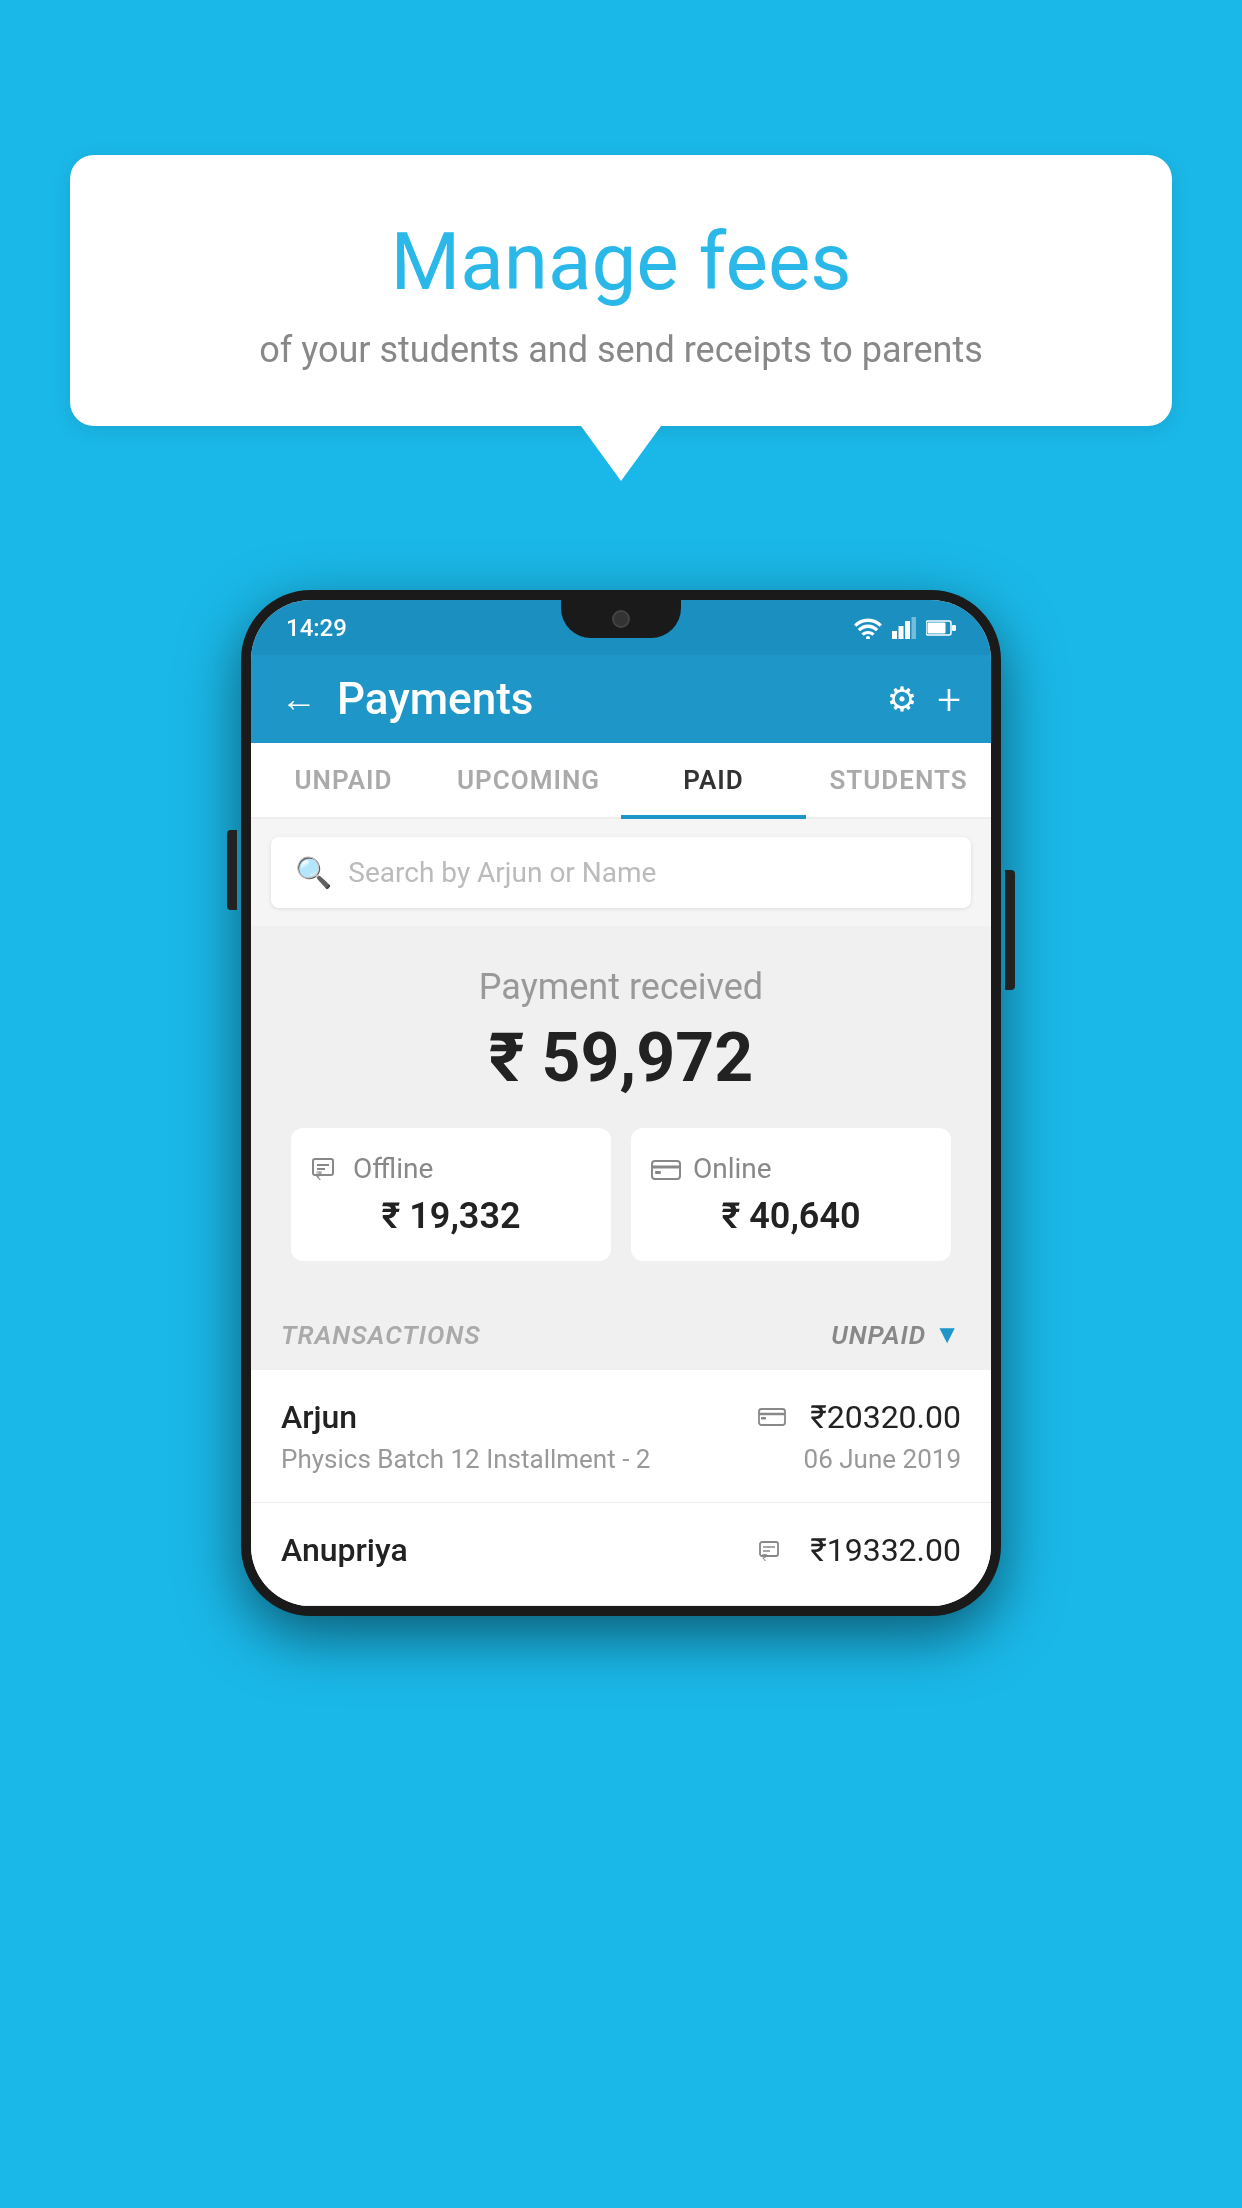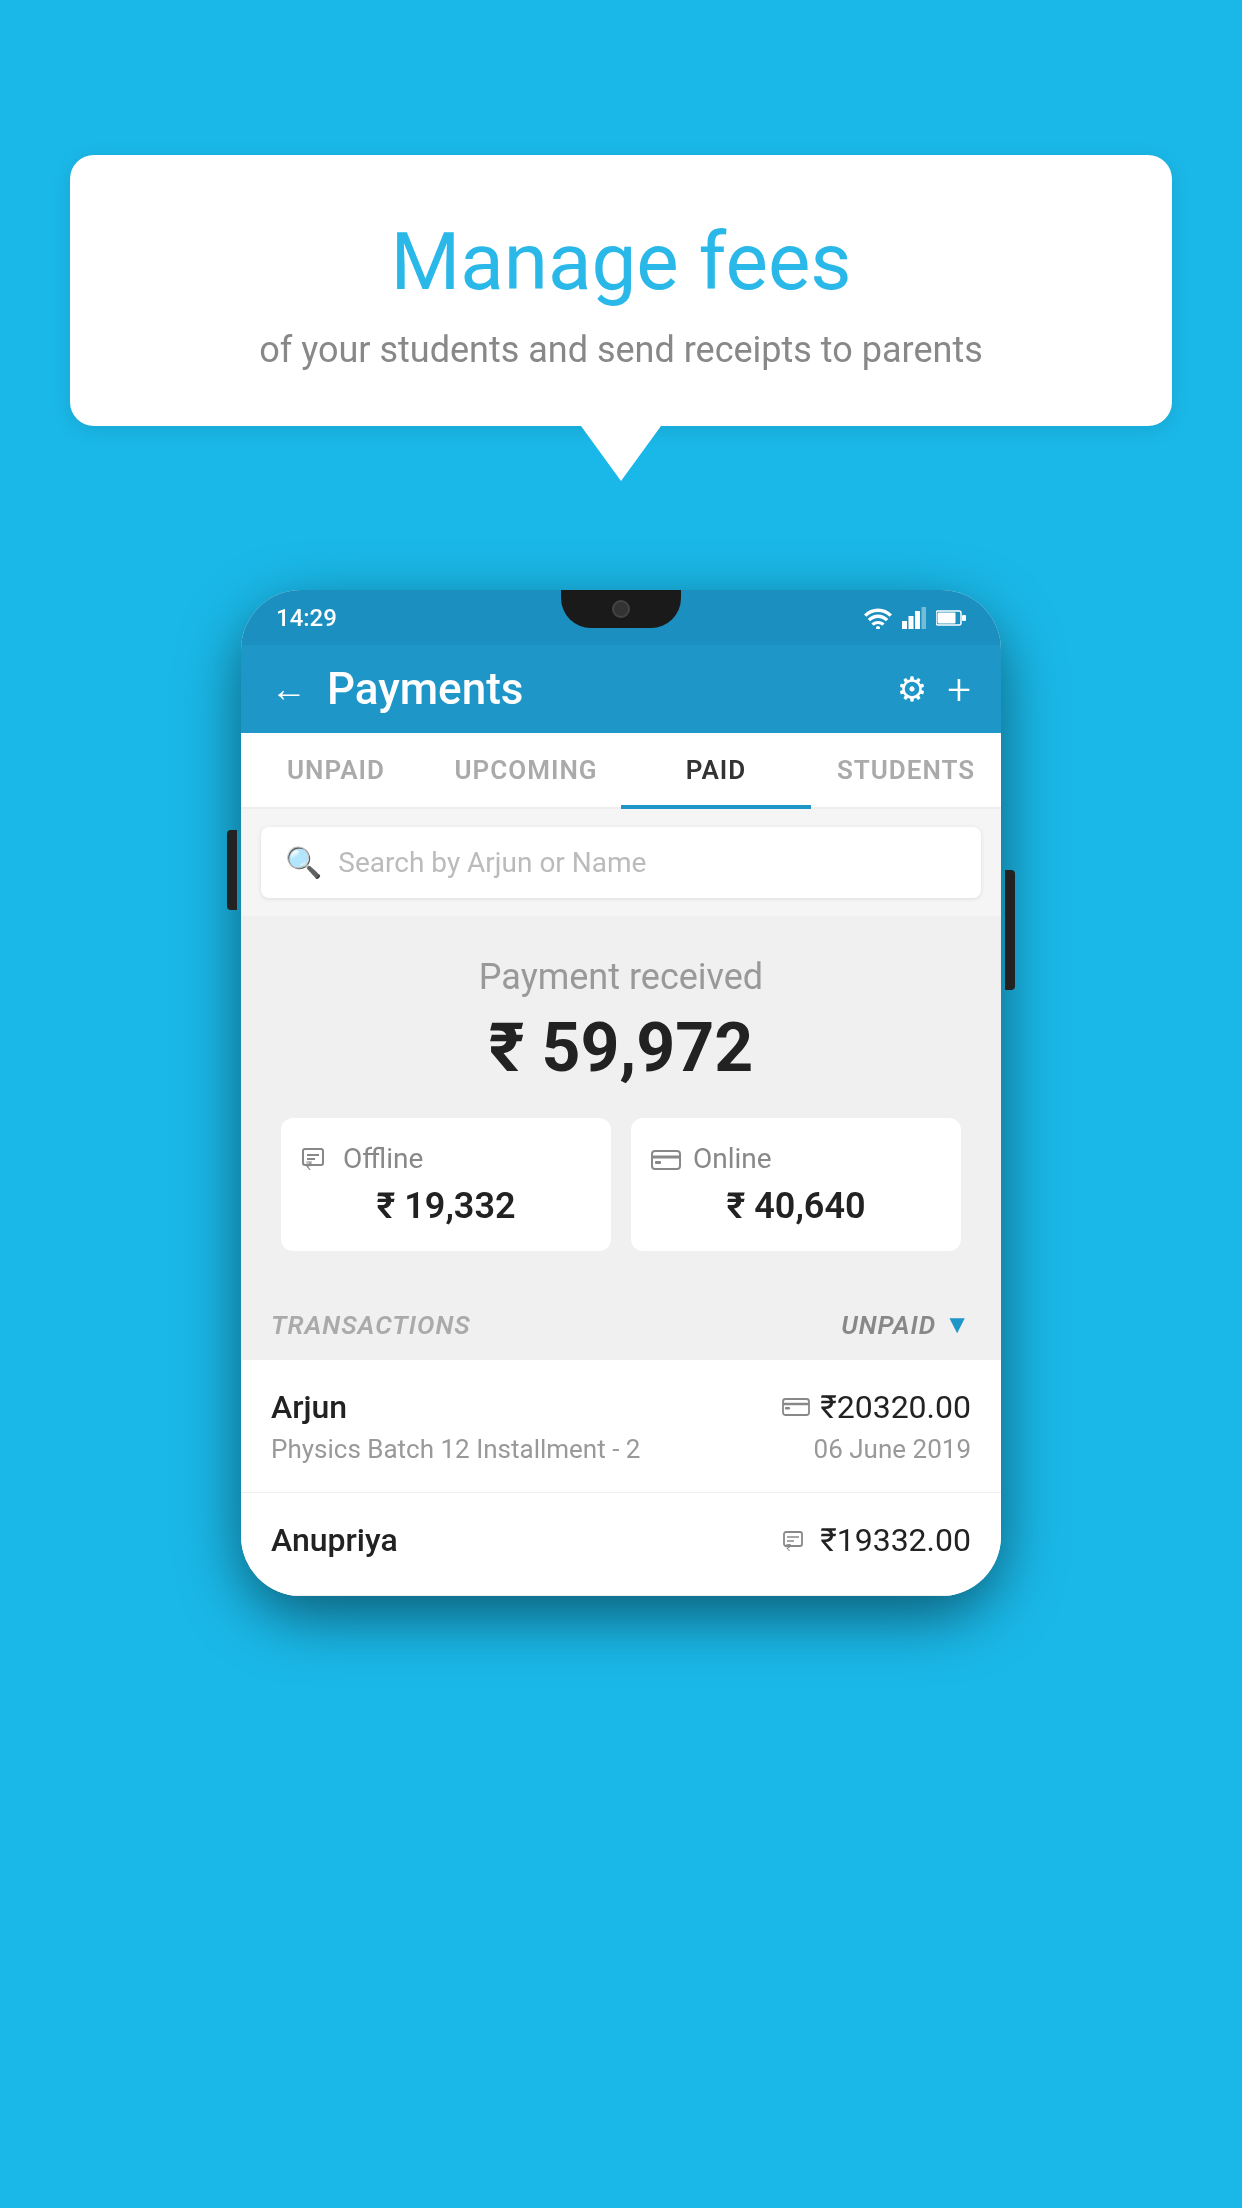--- a/index.html
+++ b/index.html
@@ -55,20 +55,21 @@
       position: absolute;
       top: 590px;
       left: 50%;
       transform: translateX(-50%);
       width: 760px;
     }
 
     .phone-frame {
       background: #1a1a1a;
       border-radius: 70px;
+      padding: 10px;
       box-shadow: 0 20px 60px rgba(0,0,0,0.5);
       position: relative;
     }
 
     
     .phone-frame::before {
       content: '';
       position: absolute;
       left: -14px;
       top: 240px;
@@ -314,21 +315,21 @@
       margin-bottom: 8px;
     }
     .transaction-name {
       font-size: 32px;
       color: #222;
       font-weight: 500;
     }
     .transaction-amount-wrapper {
       display: flex;
       align-items: center;
-      gap: 10px;
+      gap: 24px;
     }
     .transaction-amount {
       font-size: 32px;
       color: #222;
     }
     .transaction-bottom {
       display: flex;
       justify-content: space-between;
       align-items: center;
     }

